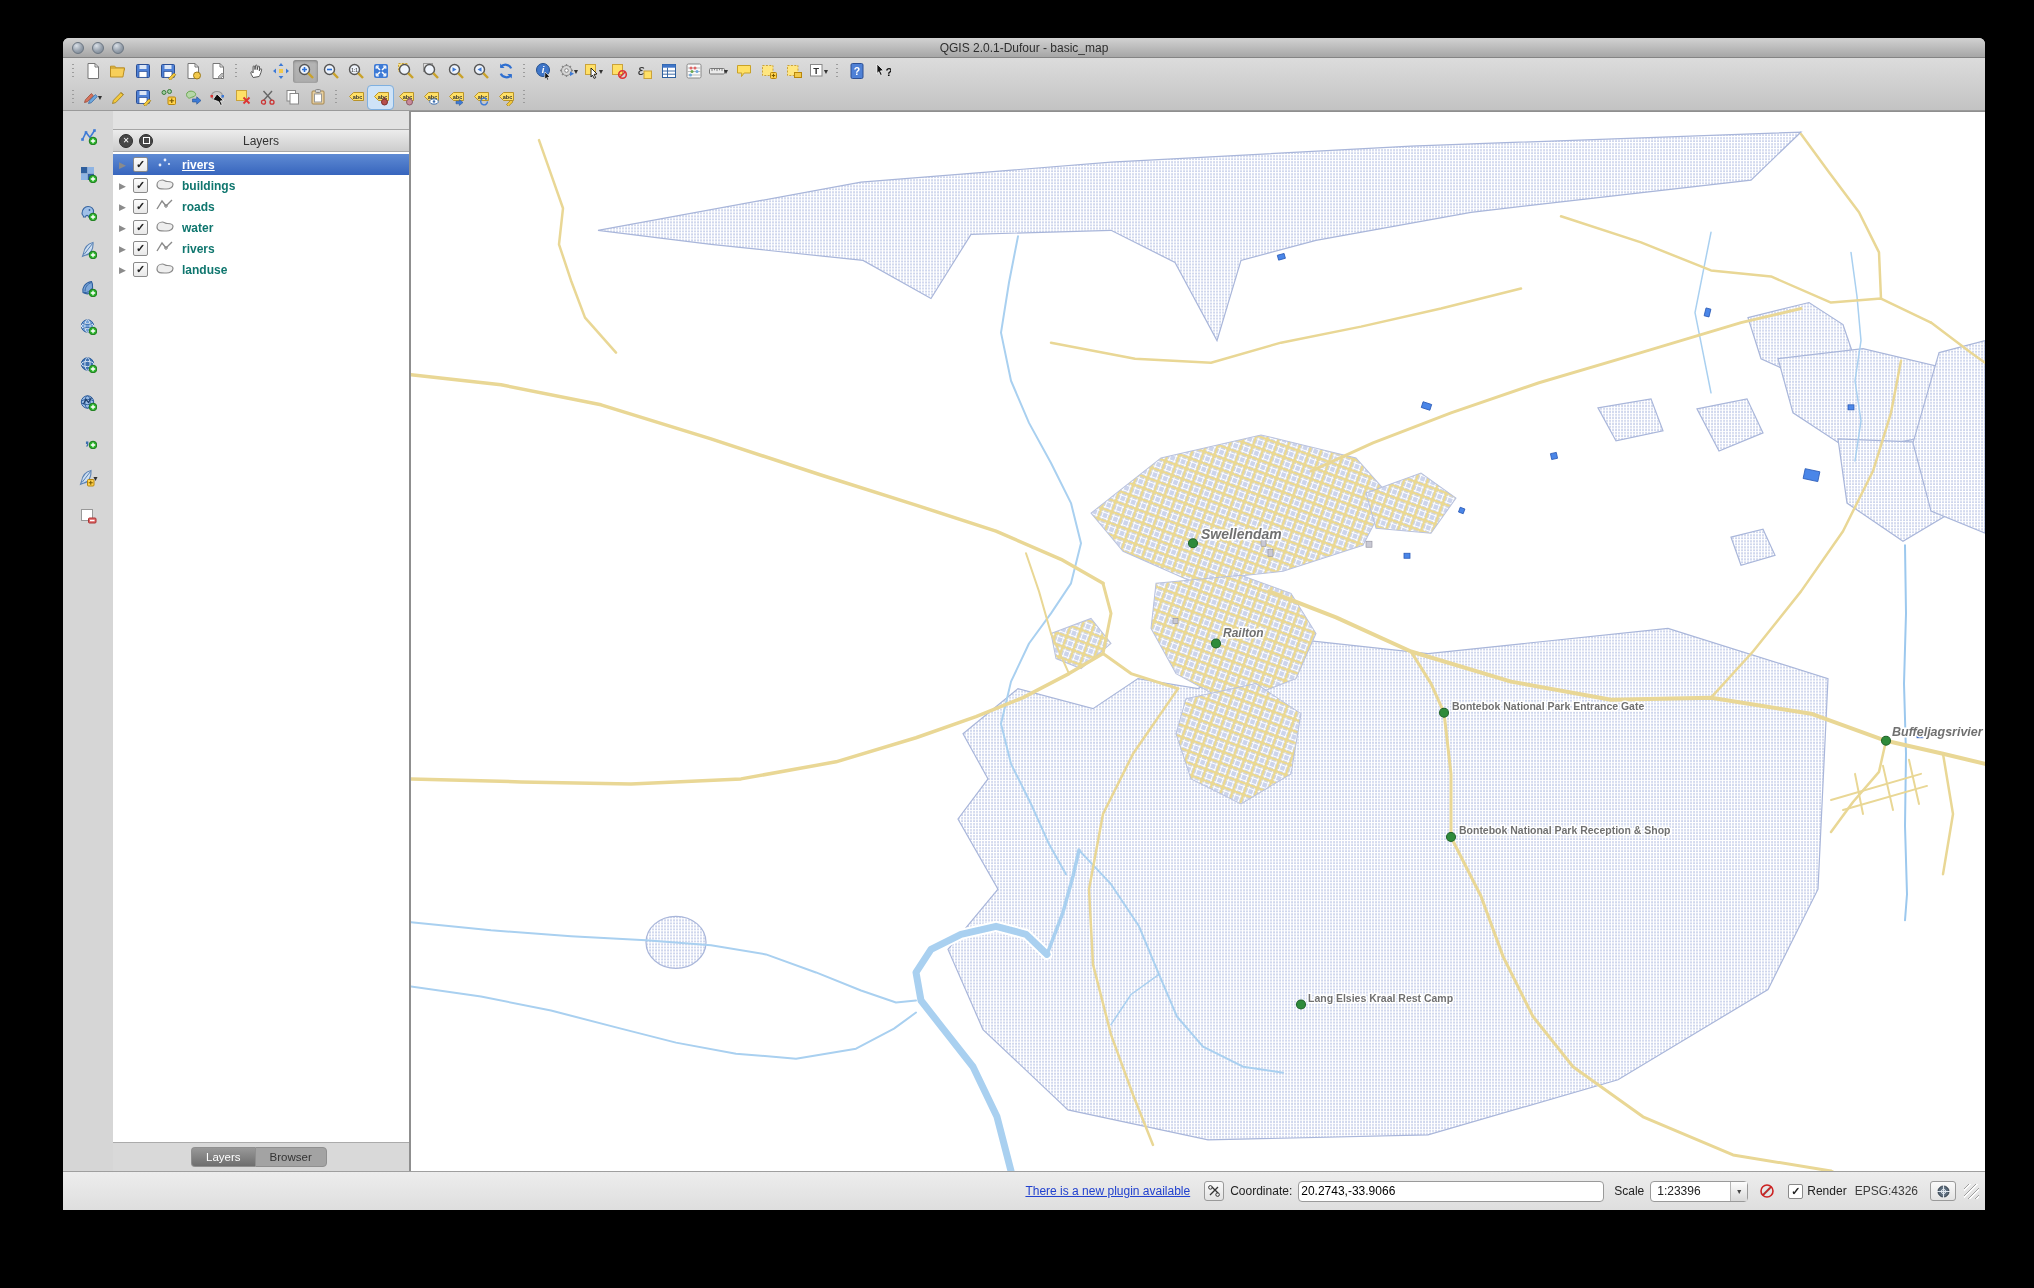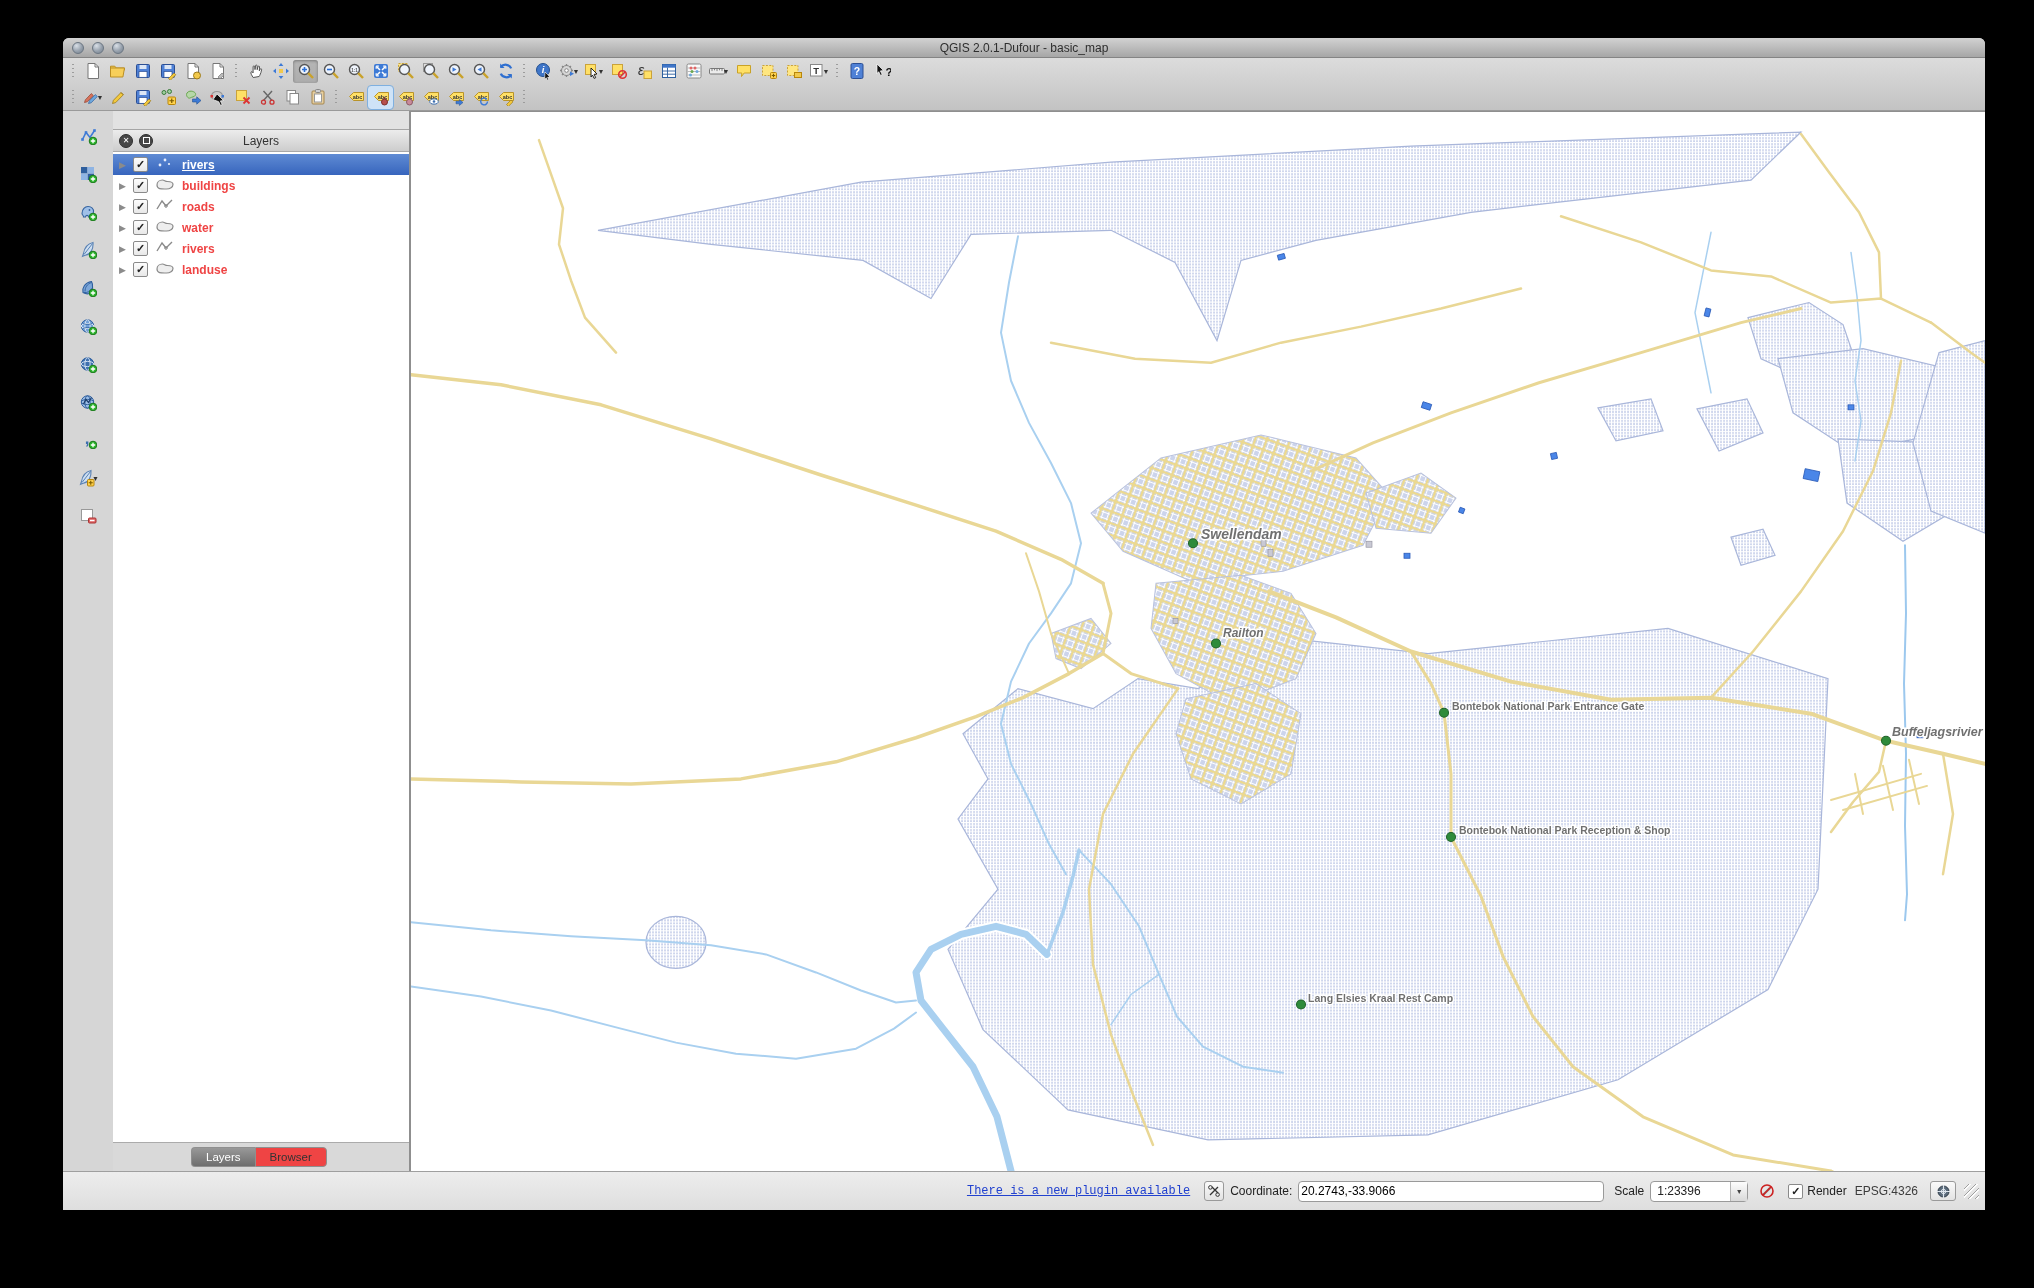--- a/index.html
+++ b/index.html
@@ -38,35 +38,35 @@
   .phbtn{width:14px;height:14px;border-radius:50%;background:#474747;color:#fff;display:flex;
          align-items:center;justify-content:center;margin-left:6px;font-size:8px;border:1px solid #2e2e2e;box-sizing:border-box;}
   .phbtn .sq{width:5px;height:5px;border:1px solid #fff;}
   .ptitle{position:absolute;left:0;right:0;text-align:center;font-size:12px;color:#333;}
   .layerlist{background:#fff;flex:0 0 auto;padding-top:2px;}
   .lrow{height:21px;display:flex;align-items:center;padding-left:6px;}
   .lrow.selected{background:linear-gradient(#5f8bd4,#3765bd);}
   .lrow .exp{width:14px;color:#8b8b8b;font-size:9px;}
   .cbox{width:13px;height:13px;background:linear-gradient(#fdfdfd,#e8e8e8);border:1px solid #8a8a8a;border-radius:2px;
         display:flex;align-items:center;justify-content:center;font-size:11px;color:#222;font-weight:bold;margin-right:6px;}
-  .lname{font-size:12px;font-weight:bold;color:#ef4444;margin-left:6px;}
+  .lname{font-size:12px;font-weight:bold;color:#0f766e;margin-left:6px;}
   .lrow.selected .lname{color:#fff;text-decoration:underline;}
   .fill{flex:1 1 auto;background:#fff;}
   .tabsbar{flex:0 0 28px;background:#d9d9d9;border-top:1px solid #ababab;display:flex;align-items:center;padding-left:78px;}
-  .tab{font-size:11.5px;padding:3px 14px;border:1px solid #8f8f8f;background:#ef4444;color:#333;}
+  .tab{font-size:11.5px;padding:3px 14px;border:1px solid #8f8f8f;background:#a3a3a3;color:#333;}
   .tab.active{background:linear-gradient(#989898,#6e6e6e);color:#fff;border-radius:4px 0 0 4px;border-right:none;}
   .tab.inactive{border-radius:0 4px 4px 0;}
   
   .canvas{flex:1 1 auto;background:#fff;border-left:1px solid #8f8f8f;border-top:1px solid #8f8f8f;position:relative;min-width:0;}
   .canvas svg{display:block;width:100%;height:100%;}
   
   .statusbar{flex:0 0 29px;background:linear-gradient(#ededed,#dedede);border-top:1px solid #9f9f9f;
              display:flex;align-items:center;padding:0 6px;font-size:12px;color:#222;}
   .sspacer{flex:1 1 auto;}
-  .slink{color:#2141cf;text-decoration:underline;margin-right:10px;font-family:Liberation Mono, monospace;}
+  .slink{color:#2141cf;text-decoration:underline;margin-right:10px;}
   .sicon{width:18px;height:18px;display:flex;align-items:center;justify-content:center;margin:0 4px;}
   .sframe{border:1px solid #9a9a9a;border-radius:3px;background:linear-gradient(#fafafa,#e3e3e3);}
   .coordinput{width:300px;height:17px;border:1px solid #9a9a9a;border-radius:4px;background:#fff;
               text-align:left;font-size:12px;font-family:"Liberation Sans",sans-serif;margin:0 10px 0 6px;}
   .scalecombo{width:96px;height:19px;border:1px solid #9a9a9a;border-radius:4px;background:#fff;
               display:flex;align-items:center;margin:0 6px;}
   .scalecombo .val{flex:1;padding-left:6px;font-size:12px;}
   .scalecombo .dd{flex:0 0 16px;height:100%;background:linear-gradient(#fdfdfd,#d9d9d9);
                   border-left:1px solid #b5b5b5;display:flex;align-items:center;justify-content:center;font-size:7px;color:#444;}
   .rendercb{width:13px;height:13px;background:#fff;border:1px solid #8a8a8a;border-radius:2px;display:flex;

